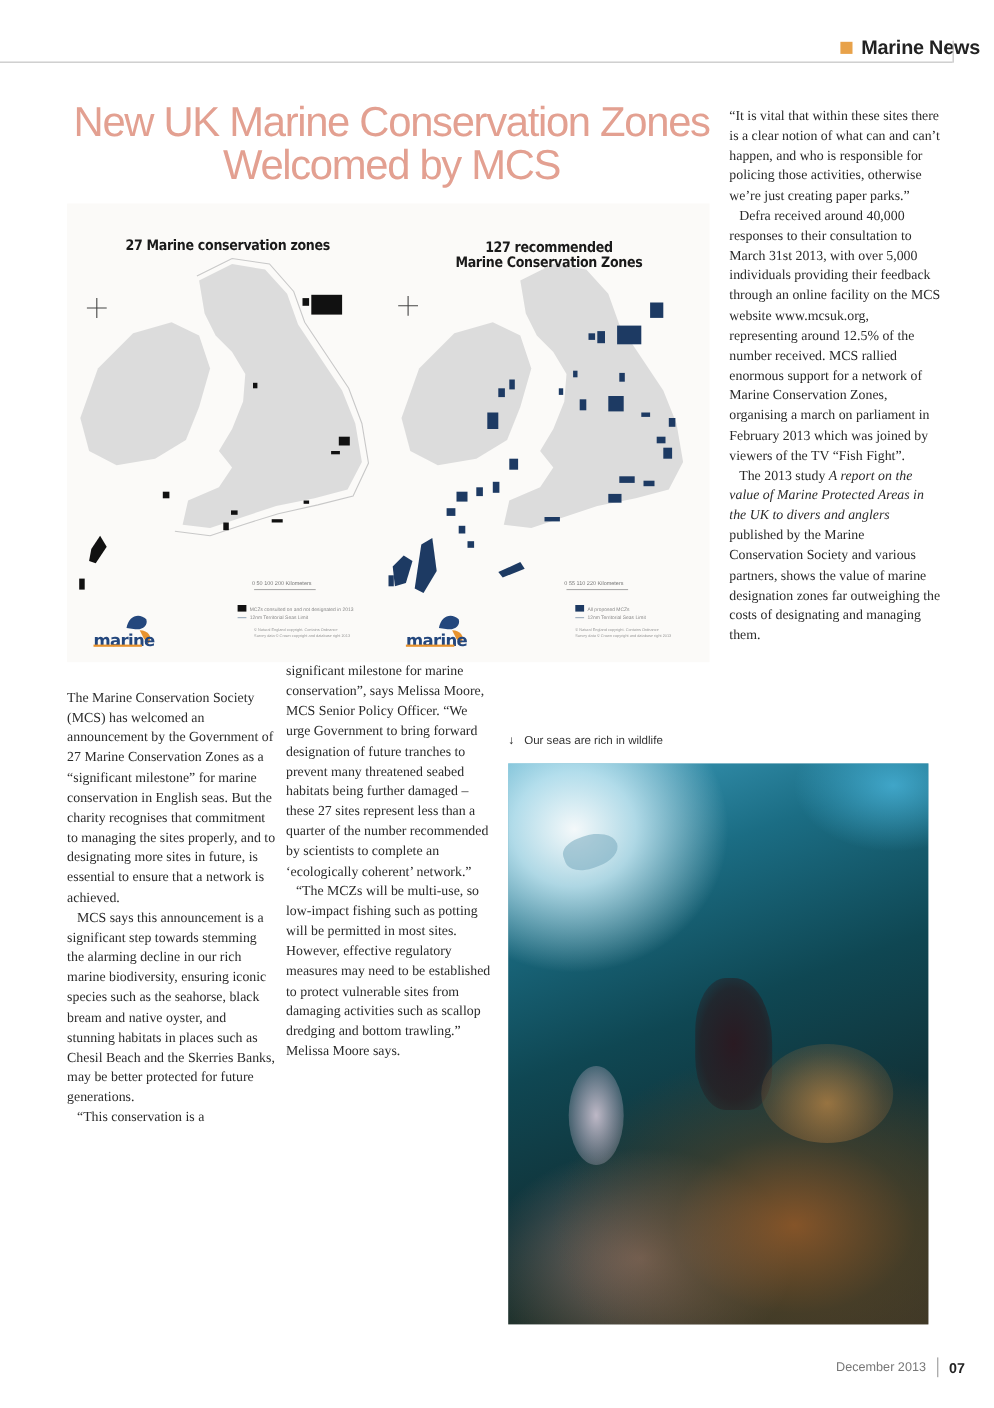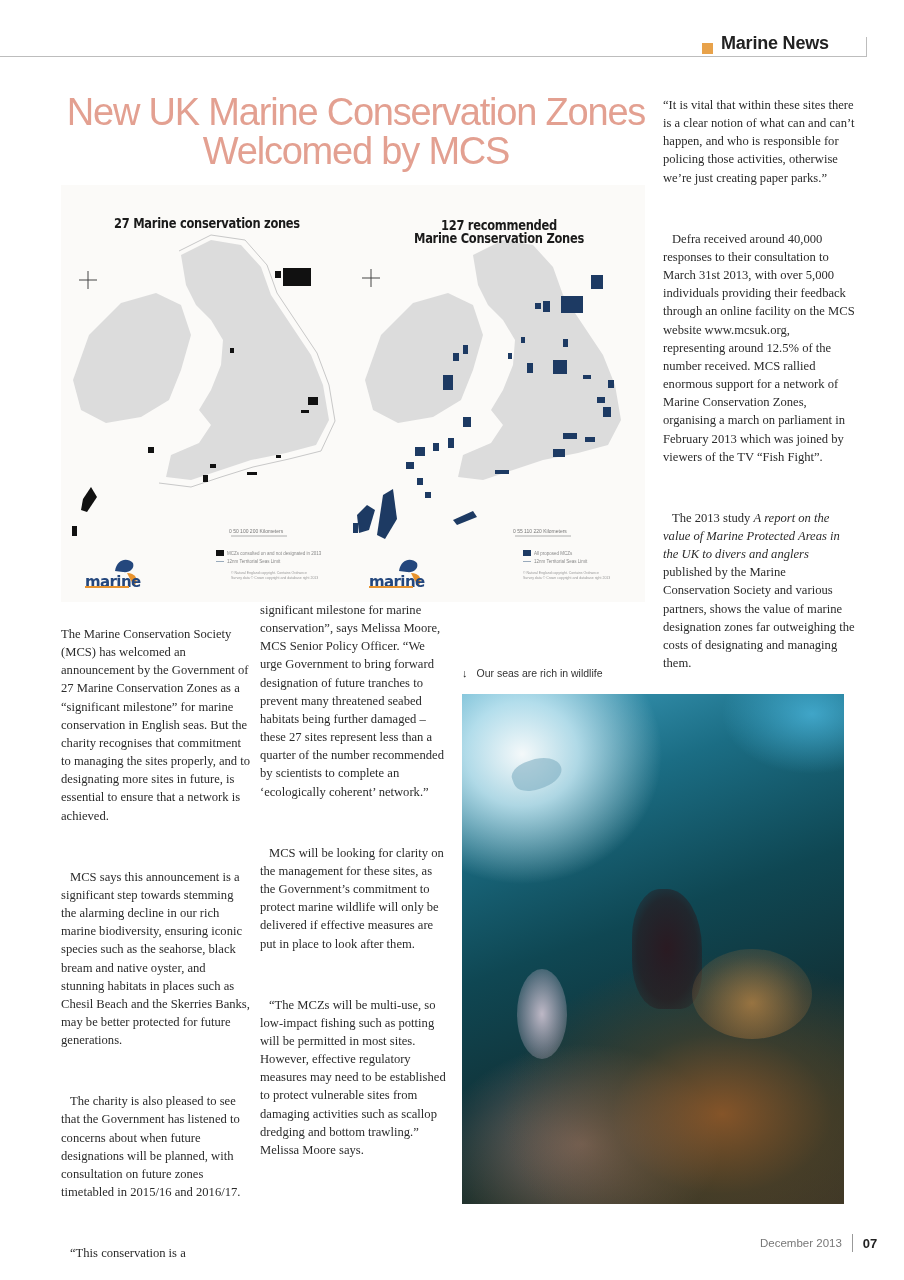--- a/index.html
+++ b/index.html
@@ -1,21 +1,21 @@
 <!DOCTYPE html>
 <html><head>
 <meta charset="utf-8">
 <style>
   * { box-sizing: border-box; margin: 0; padding: 0; }
   html, body { width: 904px; height: 1280px; background: #ffffff; overflow: hidden; }
   body { position: relative; font-family: "Liberation Serif", "DejaVu Serif", serif; color: #2a2a2a; }
 
   .header-rule { position: absolute; left: 0; top: 56px; width: 866px; height: 1px; background: #bdbdbd; }
   .header-end { position: absolute; left: 866px; top: 37px; width: 1px; height: 20px; background: #bdbdbd; }
-  .section-tag { position: absolute; left: 702px; top: 32px; height: 22px; display: flex; align-items: flex-end; gap: 8px; }
+  .section-tag { position: absolute; left: 764px; top: 32px; height: 22px; display: flex; align-items: center; gap: 8px; }
   .section-square { width: 11px; height: 11px; background: #e8a24a; }
   .section-label { font-family: "Liberation Sans", "DejaVu Sans", sans-serif; font-weight: bold; font-size: 18px; color: #222; letter-spacing: -0.2px; }
 
   .headline { position: absolute; left: 61px; top: 93px; width: 590px; font-family: "Liberation Sans", "DejaVu Sans", sans-serif; font-size: 38px; line-height: 39px; color: #e3a091; letter-spacing: -1.2px; font-weight: normal; text-align: center; }
 
   .maps-figure { position: absolute; left: 61px; top: 185px; width: 584px; height: 417px; background: #fbfaf8; overflow: hidden; }
   .map-panel { position: absolute; top: 0; width: 292px; height: 417px; }
   .map-panel.left { left: 0; }
   .map-panel.right { left: 292px; }
   .map-title { position: absolute; left: 0; width: 292px; text-align: center; font-family: "DejaVu Sans", sans-serif; font-weight: bold; font-size: 11.5px; color: #1a1a1a; letter-spacing: -0.3px; line-height: 13px; transform: scaleY(1.15); }
@@ -24,21 +24,21 @@
   .legend-row { position: absolute; display: flex; align-items: center; gap: 3px; font-family: "Liberation Sans", sans-serif; font-size: 4.5px; color: #888; white-space: nowrap; }
   .legend-swatch { width: 8px; height: 6px; }
   .legend-line { width: 8px; height: 1px; background: #9ab; }
   .copyright { position: absolute; font-family: "Liberation Sans", sans-serif; font-size: 3.5px; line-height: 5px; color: #999; white-space: nowrap; }
   .mcs-logo { position: absolute; width: 62px; height: 40px; }
   .mcs-logo-word { position: absolute; left: 2px; top: 18px; font-family: "DejaVu Sans", sans-serif; font-weight: bold; font-size: 15px; color: #24477d; letter-spacing: -0.6px; }
   .mcs-logo-sub { position: absolute; left: 2px; top: 31px; width: 44px; height: 2px; background: #e8932e; }
 
   .col { position: absolute; font-size: 12.6px; line-height: 18.15px; color: #2b2b2b; }
   .col p { margin: 0; }
-  .col p.indent { text-indent: 9px; margin-top: 43px; }
+  .col p.indent { text-indent: 9px; }
   .col1 { left: 61px; top: 625px; width: 190px; }
   .col2 { left: 260px; top: 601px; width: 190px; }
   .col3 { left: 663px; top: 96px; width: 192px; }
   .col em { }
 
   .caption { position: absolute; left: 462px; top: 667px; display: flex; align-items: center; gap: 9px; font-family: "Liberation Sans", "DejaVu Sans", sans-serif; font-size: 10.5px; color: #333; }
   .caption-arrow { font-size: 11px; font-weight: bold; color: #222; }
 
   .photo { position: absolute; left: 462px; top: 694px; width: 382px; height: 510px; overflow: hidden;
     background:
@@ -190,27 +190,25 @@
       </svg>
       <span class="mcs-logo-word">marine</span>
       <span class="mcs-logo-sub"></span>
     </div>
   </div>
 </div>
 
 <div class="col col1">
   <p>The Marine Conservation Society (MCS) has welcomed an announcement by the Government of 27 Marine Conservation Zones as a “significant milestone” for marine conservation in English seas. But the charity recognises that commitment to managing the sites properly, and to designating more sites in future, is essential to ensure that a network is achieved.</p>
   <p class="indent">MCS says this announcement is a significant step towards stemming the alarming decline in our rich marine biodiversity, ensuring iconic species such as the seahorse, black bream and native oyster, and stunning habitats in places such as Chesil Beach and the Skerries Banks, may be better protected for future generations.</p>
-  <p class="indent">The charity is also pleased to see that the Government has listened to concerns about when future designations will be planned, with consultation on future zones timetabled in 2015/16 and 2016/17.</p>
   <p class="indent">“This conservation is a</p>
 </div>
 
 <div class="col col2">
   <p>significant milestone for marine conservation”, says Melissa Moore, MCS Senior Policy Officer. “We urge Government to bring forward designation of future tranches to prevent many threatened seabed habitats being further damaged – these 27 sites represent less than a quarter of the number recommended by  scientists to complete an ‘ecologically coherent’ network.”</p>
-  <p class="indent">MCS will be looking for clarity on the management for these sites, as the Government’s commitment to protect marine wildlife will only be delivered if effective measures are put in place to look after them.</p>
   <p class="indent">“The MCZs will be multi-use, so low-impact fishing such as potting will be permitted in most sites. However, effective regulatory measures may need to be established to protect vulnerable sites from damaging activities such as scallop dredging and bottom trawling.” Melissa Moore says.</p>
 </div>
 
 <div class="col col3">
   <p>“It is vital that within these sites there is a clear notion of what can and can’t happen, and who is responsible for policing those activities, otherwise we’re just creating paper parks.”</p>
   <p class="indent">Defra received around 40,000 responses to their consultation to March 31st 2013, with over 5,000 individuals providing their feedback through an online facility on the MCS website www.mcsuk.org, representing around 12.5% of the number received. MCS rallied enormous support for a network of Marine Conservation Zones, organising a march on parliament in February 2013 which was joined by viewers of the TV “Fish Fight”.</p>
   <p class="indent"><span>The 2013 study </span><em>A report on the value of Marine Protected Areas in the UK to divers and anglers</em><span> published by the Marine Conservation Society and various partners, shows the value of marine designation zones far outweighing the costs of designating and managing them.</span></p>
 </div>
 
 <div class="caption">

